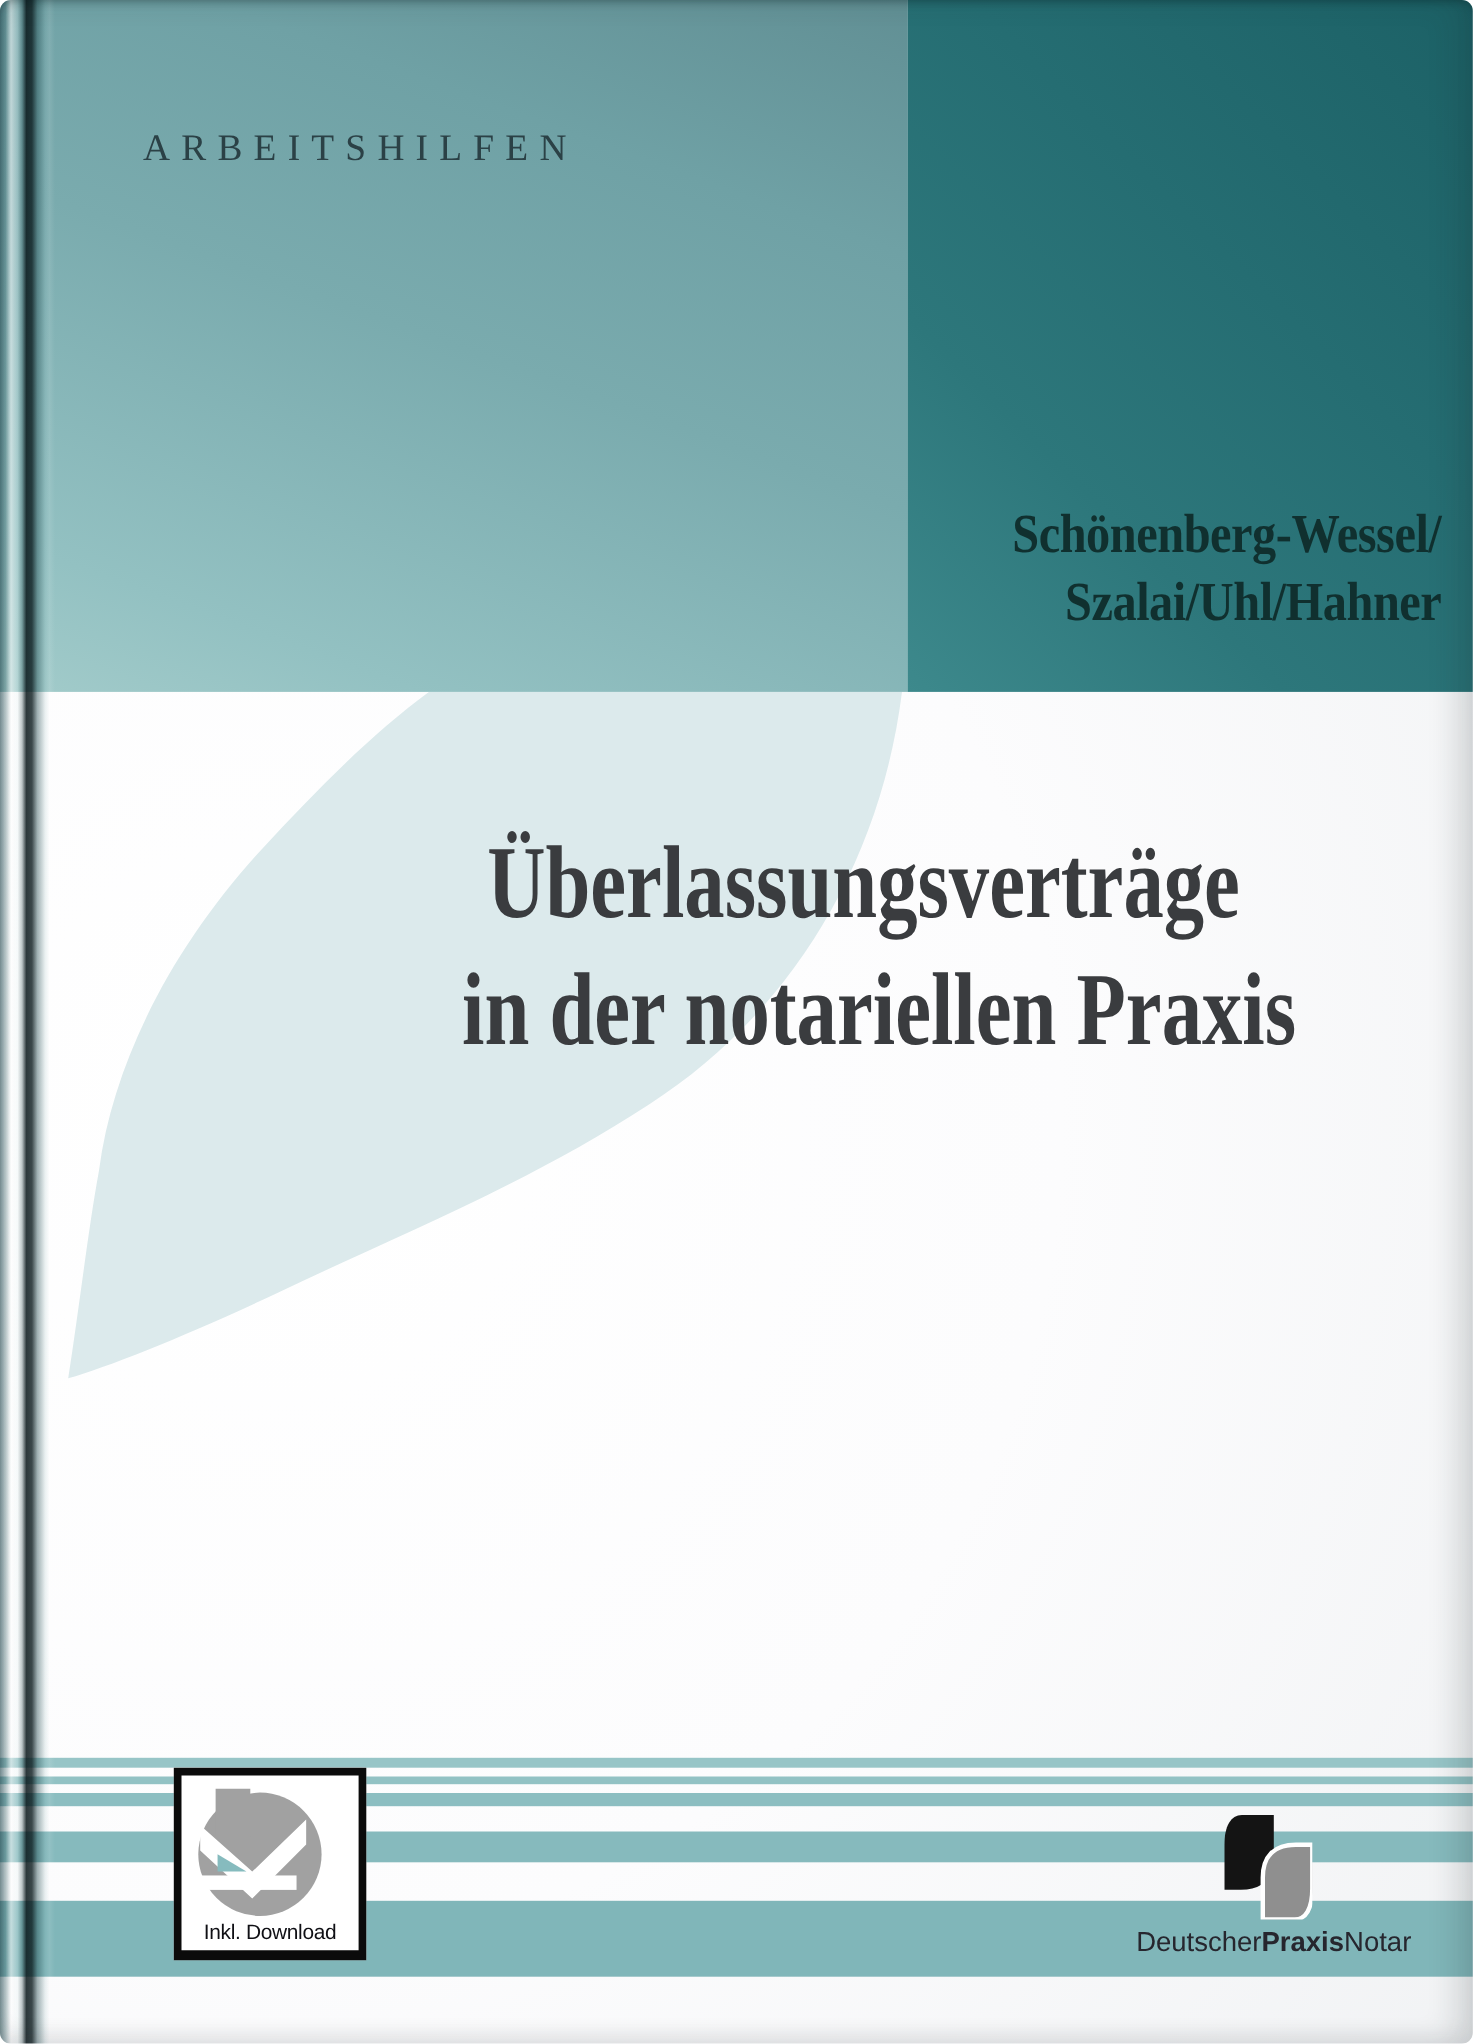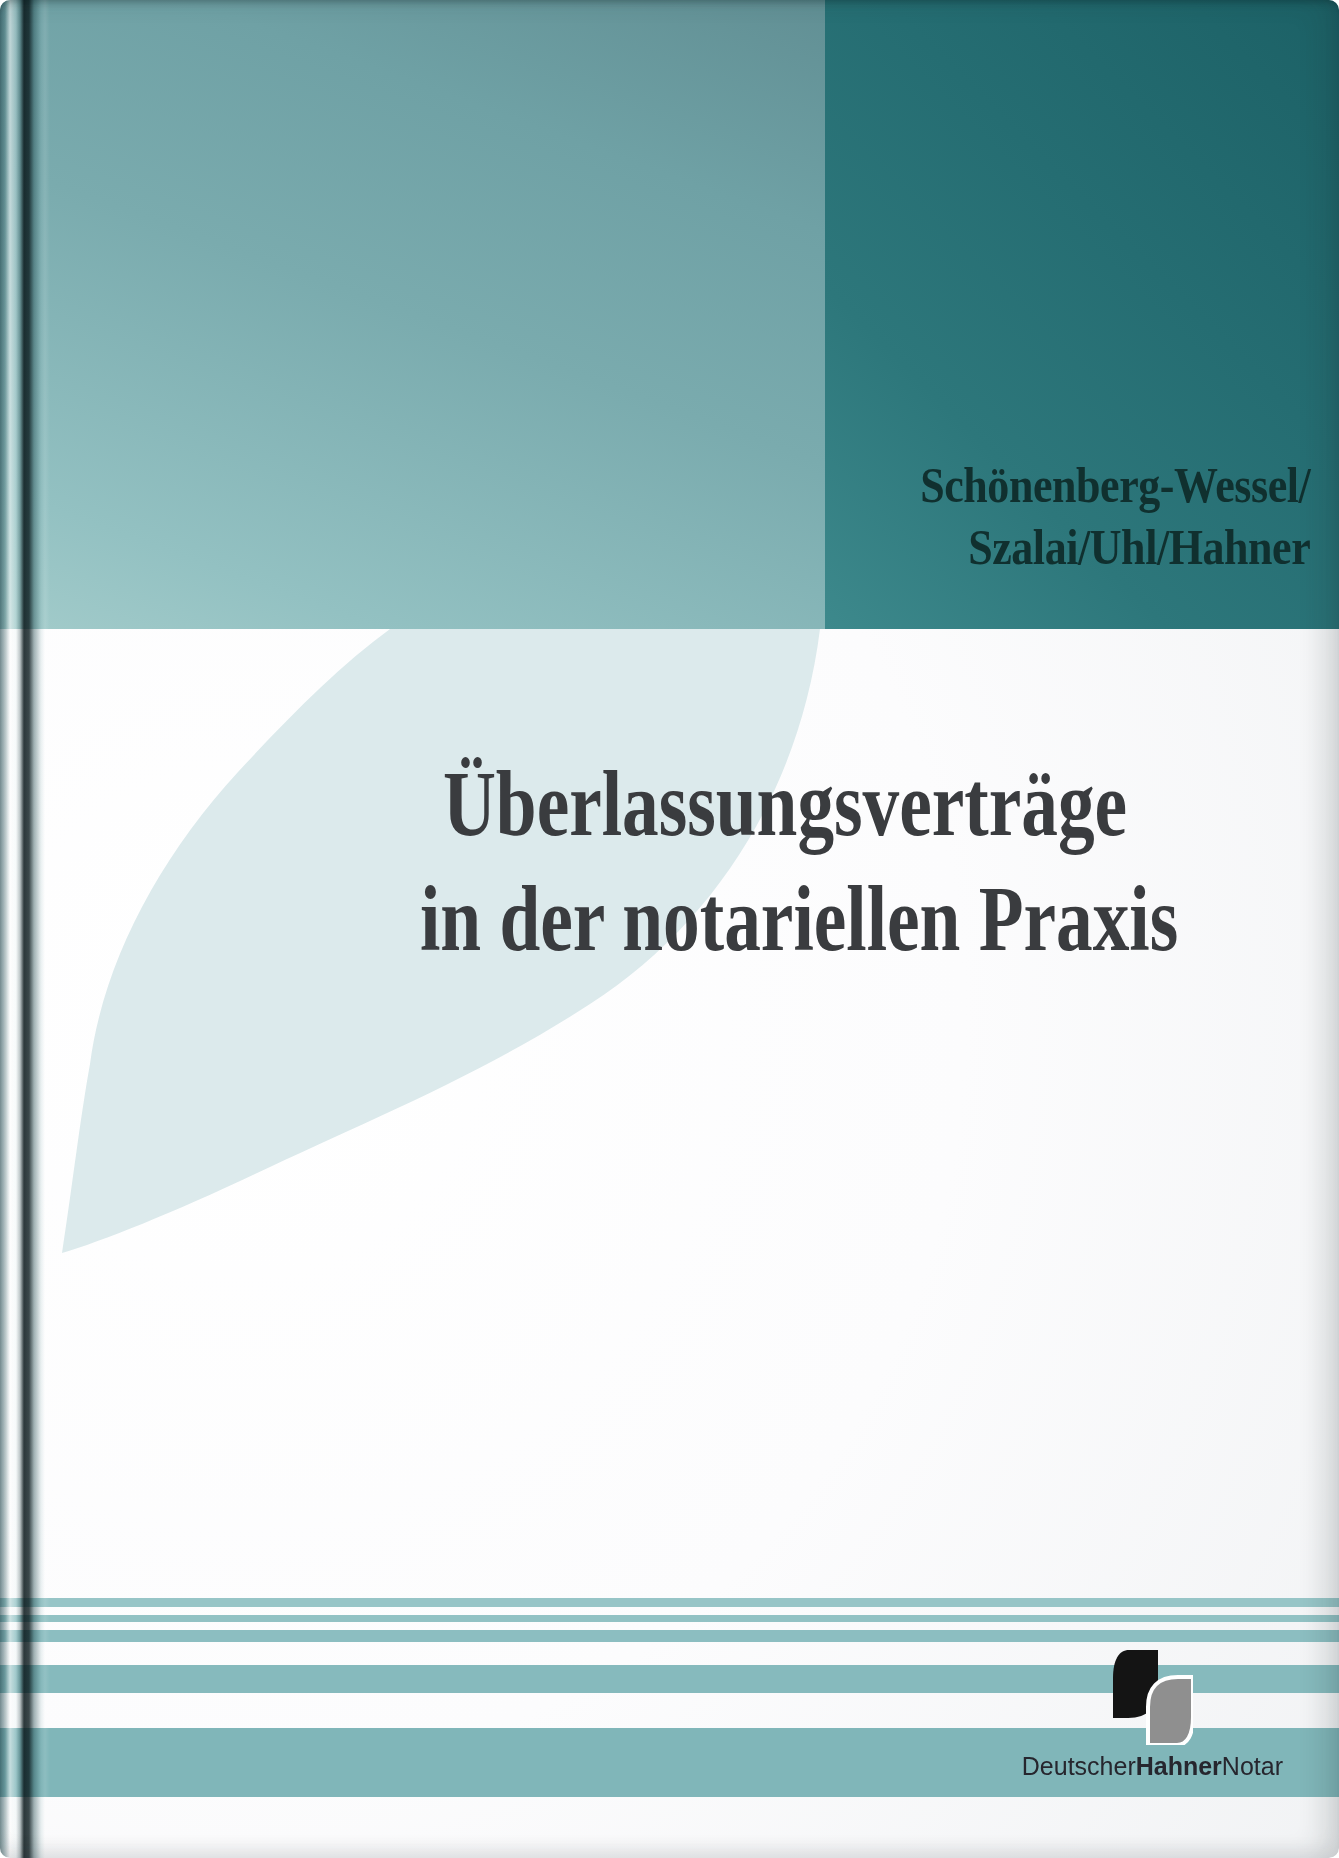--- a/index.html
+++ b/index.html
@@ -91,20 +91,21 @@
 </style>
 </head>
 <body>
 
 <div class="book">
 
   <div class="header-left"></div>
   <div class="header-right"></div>
 
   <div class="series">
+    <div>ARBEITSHILFEN</div>
   </div>
 
   <div class="authors">
     <div>Schönenberg-Wessel/</div>
     <div>Szalai/Uhl/Hahner</div>
   </div>
 
   <svg class="arc" viewBox="0 0 900 680" aria-hidden="true">
     <path d="M390,0 L820,0
              C800,160 715,295 590,375
@@ -119,24 +120,34 @@
     <div>Überlassungsverträge</div>
     <div>in der notariellen Praxis</div>
   </div>
 
   <div class="stripe s1"></div>
   <div class="stripe s2"></div>
   <div class="stripe s3"></div>
   <div class="stripe s4"></div>
   <div class="stripe s5"></div>
 
+  <div class="badge">
+    <svg width="141" height="135" viewBox="0 0 161 135" aria-hidden="true">
+      <circle cx="70" cy="70" r="64" fill="#a1a1a1"></circle>
+      <rect x="24" y="2" width="36" height="50" fill="#a1a1a1"></rect>
+      <polygon points="8,40 62,88 118,34 118,60 62,116 8,66" fill="#ffffff"></polygon>
+      <polygon points="26,70 56,88 26,88" fill="#86bbbe"></polygon>
+      <rect x="2" y="92" width="106" height="15" fill="#ffffff"></rect>
+    </svg>
+    <div class="badge-label">Inkl. Download</div>
+  </div>
 
   <svg class="logo-marks" viewBox="0 0 80 95" aria-hidden="true">
     <path d="M16,0 H45 V38 C45,57 35,68 15,68 H0 V28 C0,10 6,0 16,0 Z" fill="#141414"></path>
     <path d="M64,95 H35 V57 C35,38 45,27 65,27 H80 V67 C80,85 74,95 64,95 Z" fill="#8f8f8f" stroke="#ffffff" stroke-width="4"></path>
   </svg>
 
-  <div class="publisher"><span>Deutscher</span><span class="bold">Hahner</span><span>Notar</span></div>
+  <div class="publisher"><span>Deutscher</span><span class="bold">Praxis</span><span>Notar</span></div>
 
   <div class="spine"></div>
 
   <div class="vignette"></div>
 </div>
 
 </body></html>

